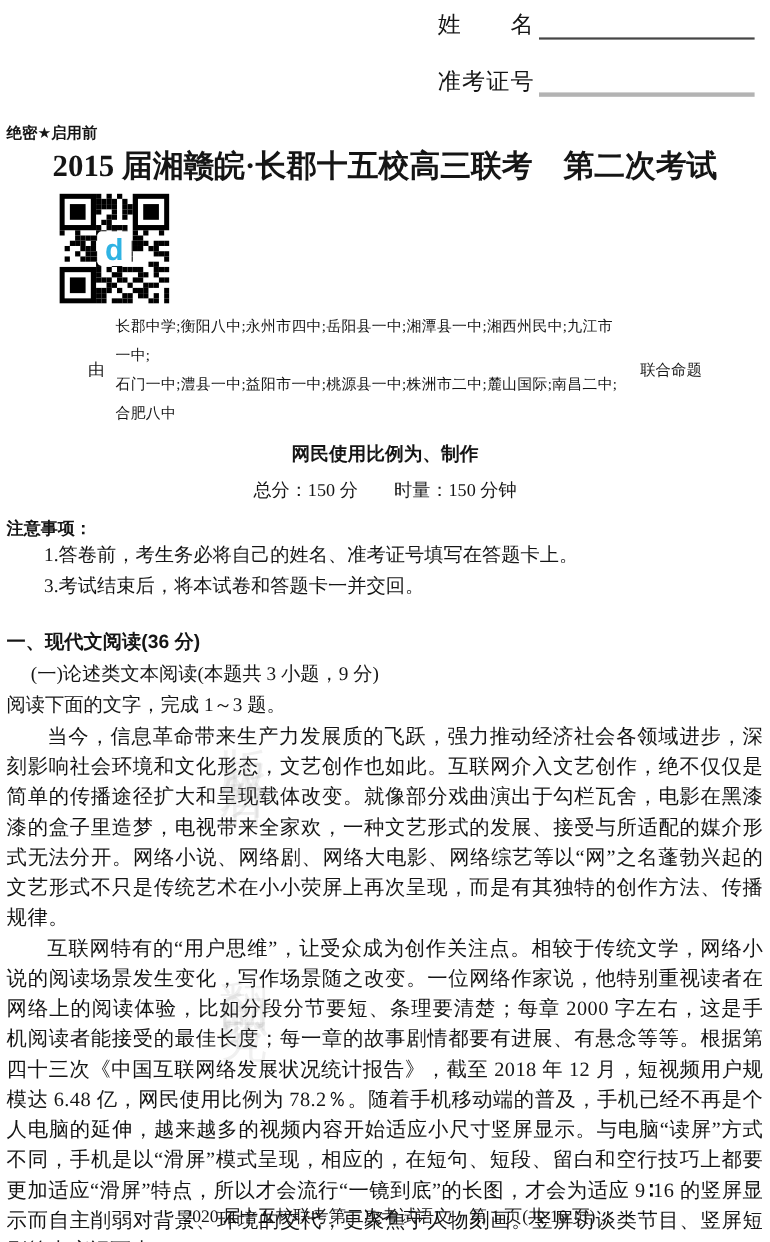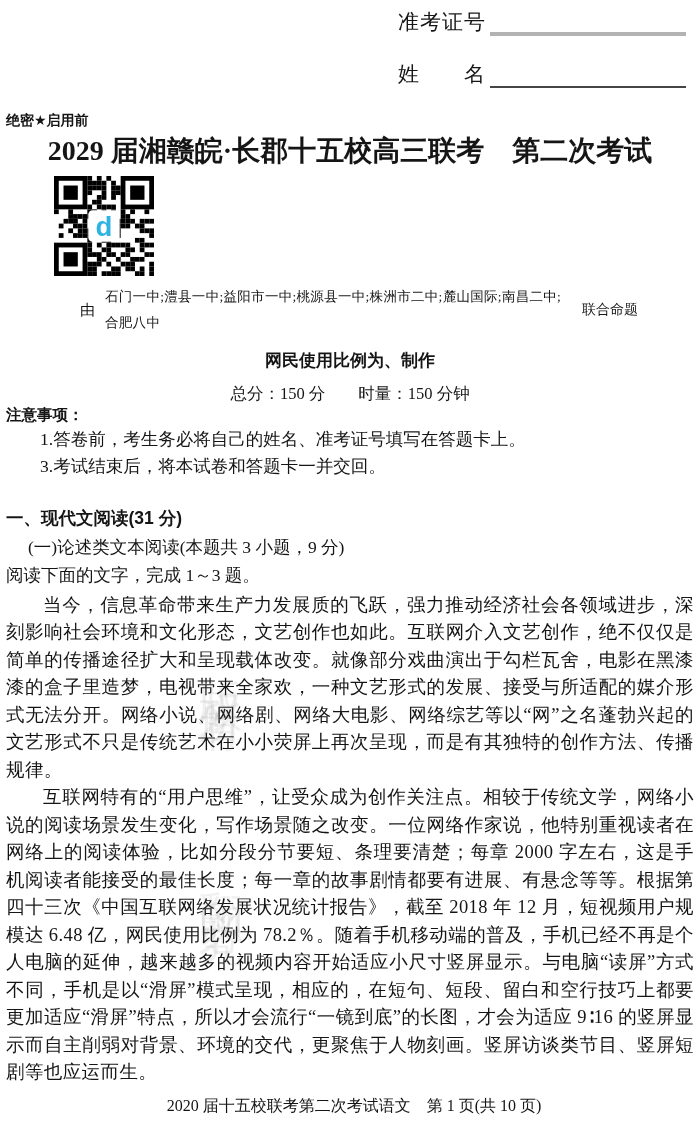--- a/index.html
+++ b/index.html
@@ -33,21 +33,21 @@
   }
 
   .composers { display:flex; align-items:center; margin:2px 56px 0 74px; }
   .composer-prefix { font-size:15px; margin-right:10px; flex:none; }
   .schools { flex:1; font-size:13.5px; line-height:1.95; letter-spacing:0.3px; }
   .composer-suffix { font-size:14px; margin-left:12px; white-space:nowrap; flex:none; }
 
   .credit { text-align:center; font-weight:bold; font-size:17px; margin-top:12px; font-family:"Liberation Sans","DejaVu Sans",sans-serif; }
   .score { text-align:center; font-size:16.5px; margin-top:11px; white-space:pre; }
 
-  .notice-title { font-weight:bold; font-size:15.5px; font-family:Liberation Mono, monospace; }
+  .notice-title { font-weight:bold; font-size:15.5px; margin-top:13px; font-family:Liberation Mono, monospace; }
   .notice-item { font-size:17.5px; line-height:27.5px; padding-left:34px; }
 
   .sec-heading { font-size:17.5px; font-weight:bold; margin-top:25px; font-family:"Liberation Sans","DejaVu Sans",sans-serif; }
   .sec-sub { font-size:17.5px; margin-top:5px;margin-left:22px; }
   .sec-inst { font-size:17.5px; margin-top:4px; }
 
   .passage { margin-top:5px; }
   .passage p {
     font-size:18.5px; line-height:27.5px; text-align:justify;
     text-indent:2em; letter-spacing:0.4px;
@@ -62,32 +62,32 @@
   }
   .wm1 { top:645px; } .wm2 { top:855px; }
 </style>
 </head>
 <body>
 
 <div class="page">
 
   <div class="id-block">
     <div class="id-row">
+      <span class="id-label">姓　　名</span>
+      <span class="id-line"></span>
+    </div>
+    <div class="id-row">
       <span class="id-label">准考证号</span>
       <span class="id-line light"></span>
     </div>
-    <div class="id-row">
-      <span class="id-label">姓　　名</span>
-      <span class="id-line"></span>
-    </div>
   </div>
 
   <div class="security">绝密★启用前</div>
 
-  <div class="main-title">2029 届湘赣皖·长郡十五校高三联考　第二次考试</div>
+  <div class="main-title">2015 届湘赣皖·长郡十五校高三联考　第二次考试</div>
 
   <div class="subject-row">
     <div class="qr">
       <svg id="qr-svg" viewBox="0 0 21 21" width="100" height="100" xmlns="http://www.w3.org/2000/svg">
           <rect x="0" y="0" width="21" height="21" fill="#fff"></rect>
           <rect x="7" y="0" width="1" height="1" fill="#000"></rect>
           <rect x="9" y="0" width="1" height="1" fill="#000"></rect>
           <rect x="11" y="0" width="1" height="1" fill="#000"></rect>
           <rect x="7" y="1" width="1" height="1" fill="#000"></rect>
           <rect x="8" y="1" width="1" height="1" fill="#000"></rect>
@@ -252,34 +252,35 @@
           <rect x="2" y="16" width="3" height="3" fill="#000"></rect>
           <rect x="7.2" y="7.2" width="6.6" height="6.6" fill="#fff" rx="0.9"></rect>
           <text x="10.5" y="12.7" text-anchor="middle" font-size="5.8" font-weight="bold" font-family="&quot;Liberation Sans&quot;, sans-serif" fill="#2fb3e3">d</text>
         </svg>
     </div>
   </div>
 
   <div class="composers">
     <span class="composer-prefix">由</span>
     <span class="schools">
+      <div>长郡中学;衡阳八中;永州市四中;岳阳县一中;湘潭县一中;湘西州民中;九江市一中;</div>
       <div>石门一中;澧县一中;益阳市一中;桃源县一中;株洲市二中;麓山国际;南昌二中;合肥八中</div>
     </span>
     <span class="composer-suffix">联合命题</span>
   </div>
 
   <div class="credit">网民使用比例为、制作</div>
 
   <div class="score">总分：150 分　　时量：150 分钟</div>
 
   <div class="notice-title">注意事项：</div>
   <div class="notice-item">1.答卷前，考生务必将自己的姓名、准考证号填写在答题卡上。</div>
   <div class="notice-item">3.考试结束后，将本试卷和答题卡一并交回。</div>
 
-  <div class="sec-heading">一、现代文阅读(31 分)</div>
+  <div class="sec-heading">一、现代文阅读(36 分)</div>
   <div class="sec-sub">(一)论述类文本阅读(本题共 3 小题，9 分)</div>
   <div class="sec-inst">阅读下面的文字，完成 1～3 题。</div>
 
   <div class="passage">
     <p>当今，信息革命带来生产力发展质的飞跃，强力推动经济社会各领域进步，深刻影响社会环境和文化形态，文艺创作也如此。互联网介入文艺创作，绝不仅仅是简单的传播途径扩大和呈现载体改变。就像部分戏曲演出于勾栏瓦舍，电影在黑漆漆的盒子里造梦，电视带来全家欢，一种文艺形式的发展、接受与所适配的媒介形式无法分开。网络小说、网络剧、网络大电影、网络综艺等以“网”之名蓬勃兴起的文艺形式不只是传统艺术在小小荧屏上再次呈现，而是有其独特的创作方法、传播规律。</p>
     <p>互联网特有的“用户思维”，让受众成为创作关注点。相较于传统文学，网络小说的阅读场景发生变化，写作场景随之改变。一位网络作家说，他特别重视读者在网络上的阅读体验，比如分段分节要短、条理要清楚；每章 2000 字左右，这是手机阅读者能接受的最佳长度；每一章的故事剧情都要有进展、有悬念等等。根据第四十三次《中国互联网络发展状况统计报告》，截至 2018 年 12 月，短视频用户规模达 6.48 亿，网民使用比例为 78.2％。随着手机移动端的普及，手机已经不再是个人电脑的延伸，越来越多的视频内容开始适应小尺寸竖屏显示。与电脑“读屏”方式不同，手机是以“滑屏”模式呈现，相应的，在短句、短段、留白和空行技巧上都要更加适应“滑屏”特点，所以才会流行“一镜到底”的长图，才会为适应 9∶16 的竖屏显示而自主削弱对背景、环境的交代，更聚焦于人物刻画。竖屏访谈类节目、竖屏短剧等也应运而生。</p>
 
   </div>
 
   <div class="watermark wm1">版权所有</div>

